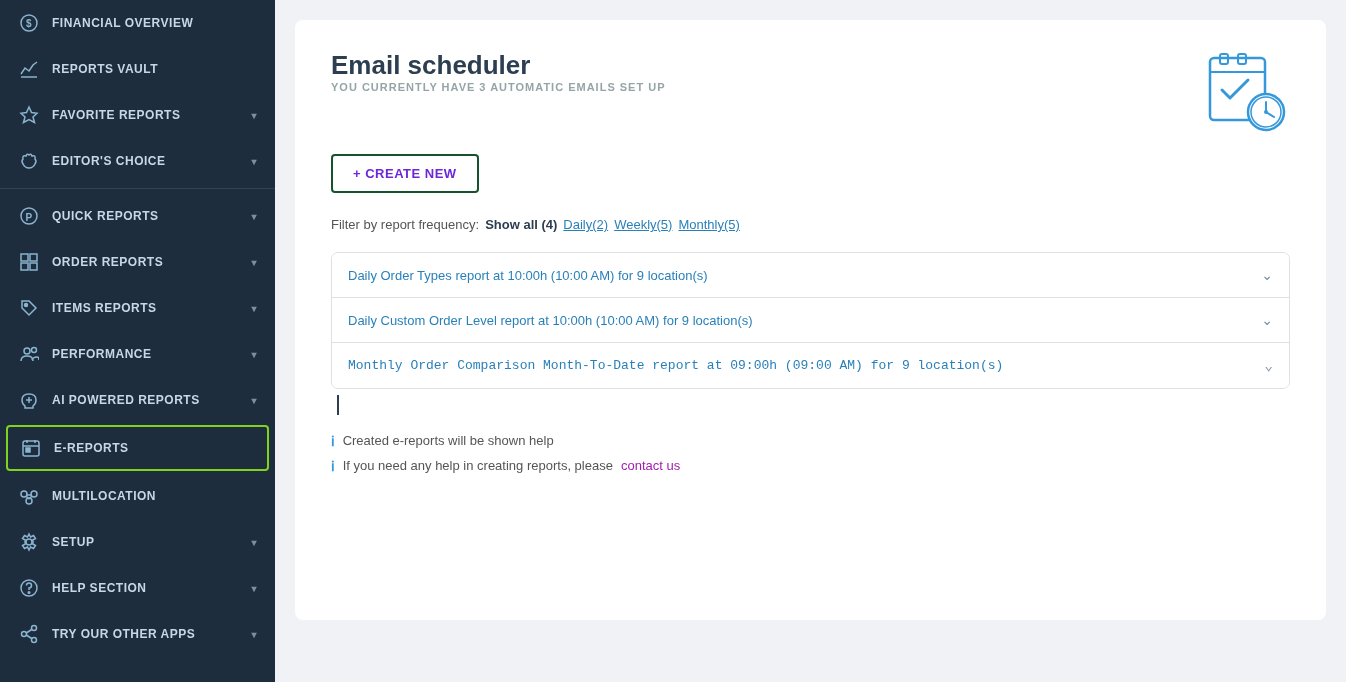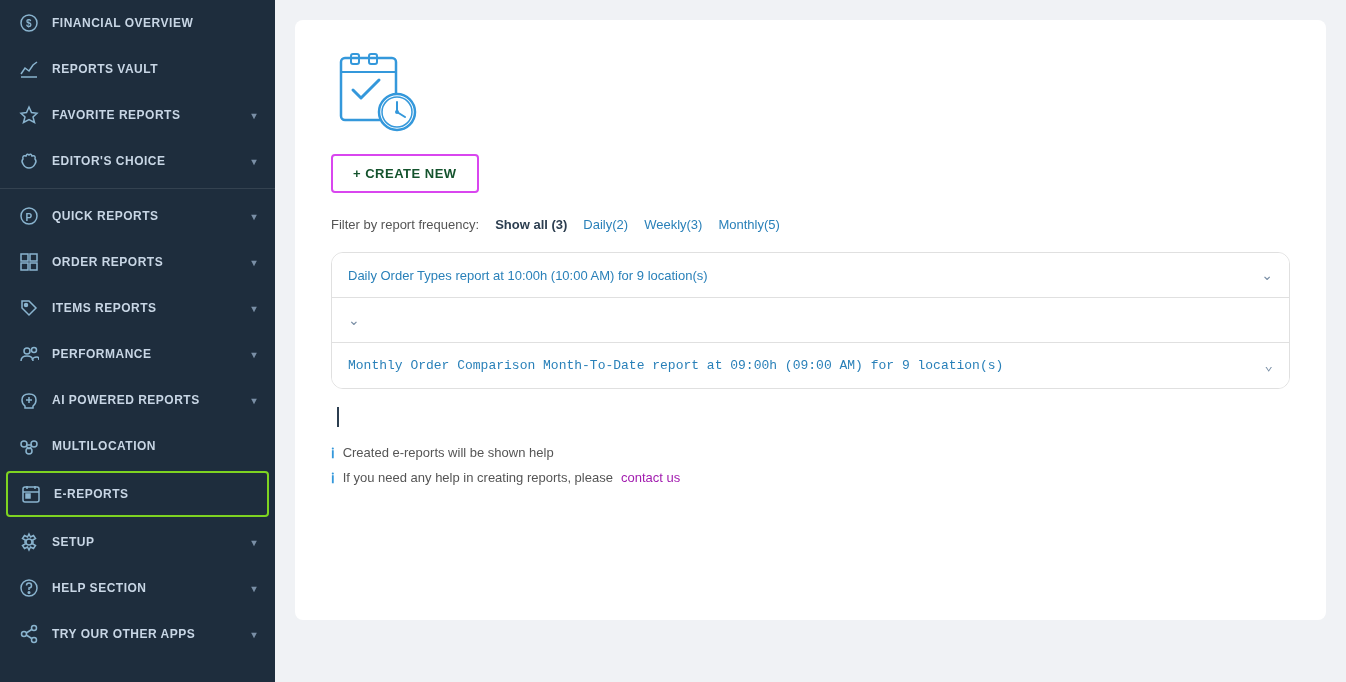--- a/index.html
+++ b/index.html
@@ -100,63 +100,64 @@
       letter-spacing: 1px;
       text-transform: uppercase;
       margin-bottom: 24px;
     }
 
     
     .create-btn {
       display: inline-flex;
       align-items: center;
       gap: 6px;
-      border: 2px solid #d946ef;
+      border: 2px solid #14532d;
       background: #fff;
-      color: #14532d;
+      color: #6d28d9;
       font-size: 13px;
       font-weight: 700;
       letter-spacing: 0.5px;
       padding: 10px 20px;
       border-radius: 4px;
       cursor: pointer;
       margin-bottom: 24px;
     }
 
     
     .filter-row {
       display: flex;
       align-items: center;
-      gap: 16px;
+      gap: 6px;
       margin-bottom: 20px;
       flex-wrap: wrap;
     }
     .filter-label {
       font-size: 13px;
       color: #555;
     }
     .filter-option {
       font-size: 13px;
       color: #555;
       cursor: pointer;
     }
     .filter-option.active {
       font-weight: 700;
       color: #2c3e50;
     }
     .filter-option.link {
       color: #2980b9;
+      text-decoration: underline;
     }
 
     
     .report-list {
       border: 1px solid #e0e0e0;
-      border-radius: 12px;
+      border-radius: 7px;
       overflow: hidden;
-      margin-bottom: 12px;
+      margin-bottom: 0;
     }
     .report-row {
       display: flex;
       align-items: center;
       justify-content: space-between;
       padding: 14px 16px;
       border-bottom: 1px solid #e0e0e0;
       cursor: pointer;
       background: #fff;
     }
@@ -296,45 +297,45 @@
     <span class="icon">
       <svg class="svg-icon" viewBox="0 0 20 20" stroke="#8ab4cf" stroke-width="1.5" fill="none">
         <path d="M3 10 Q3 4 10 4 Q17 4 17 10 Q17 14 14 16 L14 18 L6 18 L6 16 Q3 14 3 10Z"></path>
         <line x1="7" y1="10" x2="13" y2="10"></line>
           <line x1="10" y1="7" x2="10" y2="13"></line>
       </svg>
     </span>
     <span>AI Powered Reports</span>
     <span class="chevron">▾</span>
   </div>
+  <div class="sidebar-item active">
+    <span class="icon">
+      <svg class="svg-icon" viewBox="0 0 20 20" stroke="#8ab4cf" stroke-width="1.5" fill="none">
+        <rect x="2" y="3" width="16" height="15" rx="2"></rect>
+        <line x1="6" y1="2" x2="6" y2="5"></line>
+          <line x1="14" y1="2" x2="14" y2="5"></line>
+        <line x1="2" y1="8" x2="18" y2="8"></line>
+        <rect x="5" y="10" width="4" height="4" fill="#8ab4cf"></rect>
+      </svg>
+    </span>
+    <span>E-Reports</span>
+  </div>
   <div class="sidebar-item">
     <span class="icon">
       <svg class="svg-icon" viewBox="0 0 20 20" stroke="#8ab4cf" stroke-width="1.5" fill="none">
         <circle cx="5" cy="8" r="3"></circle>
           <circle cx="15" cy="8" r="3"></circle>
         <circle cx="10" cy="15" r="3"></circle>
         <line x1="7" y1="9" x2="13" y2="9"></line>
           <line x1="7" y1="10" x2="10" y2="13"></line>
           <line x1="13" y1="10" x2="10" y2="13"></line>
       </svg>
     </span>
     <span>Multilocation</span>
   </div>
-  <div class="sidebar-item active">
-    <span class="icon">
-      <svg class="svg-icon" viewBox="0 0 20 20" stroke="#8ab4cf" stroke-width="1.5" fill="none">
-        <rect x="2" y="3" width="16" height="15" rx="2"></rect>
-        <line x1="6" y1="2" x2="6" y2="5"></line>
-          <line x1="14" y1="2" x2="14" y2="5"></line>
-        <line x1="2" y1="8" x2="18" y2="8"></line>
-        <rect x="5" y="10" width="4" height="4" fill="#8ab4cf"></rect>
-      </svg>
-    </span>
-    <span>E-Reports</span>
-  </div>
   <div class="sidebar-item">
     <span class="icon">
       <svg class="svg-icon" viewBox="0 0 20 20" stroke="#8ab4cf" stroke-width="1.5" fill="none">
         <circle cx="10" cy="10" r="3"></circle>
         <path d="M10 2 L11.5 5 L14.5 3.5 L16.5 6.5 L13.8 8 L14 10 L13.8 12 L16.5 13.5 L14.5 16.5 L11.5 15 L10 18 L8.5 15 L5.5 16.5 L3.5 13.5 L6.2 12 L6 10 L6.2 8 L3.5 6.5 L5.5 3.5 L8.5 5 Z"></path>
       </svg>
     </span>
     <span>Setup</span>
     <span class="chevron">▾</span>
   </div>
@@ -360,20 +361,24 @@
       </svg>
     </span>
     <span>Try Our Other Apps</span>
     <span class="chevron">▾</span>
   </div>
 </nav>
 
 <main class="main-content">
   <div class="content-card">
     <div class="page-header">
+      <div>
+        <h1 class="page-title">Email scheduler</h1>
+        <p class="subtitle">YOU CURRENTLY HAVE 3 AUTOMATIC EMAILS SET UP</p>
+      </div>
       <div>
         <svg class="header-icon" viewBox="0 0 90 90" fill="none" xmlns="http://www.w3.org/2000/svg">
 
           <rect x="10" y="8" width="55" height="62" rx="4" fill="none" stroke="#3498db" stroke-width="2.5"></rect>
           <rect x="20" y="4" width="8" height="10" rx="2" fill="none" stroke="#3498db" stroke-width="2"></rect>
           <rect x="38" y="4" width="8" height="10" rx="2" fill="none" stroke="#3498db" stroke-width="2"></rect>
           <line x1="10" y1="22" x2="65" y2="22" stroke="#3498db" stroke-width="2"></line>
 
           <path d="M22 40 L30 48 L48 30" stroke="#3498db" stroke-width="3" stroke-linecap="round" stroke-linejoin="round"></path>
 
@@ -384,33 +389,34 @@
           <circle cx="66" cy="62" r="2" fill="#3498db"></circle>
         </svg>
       </div>
     </div>
 
     <button class="create-btn">+ CREATE NEW</button>
 
     
     <div class="filter-row">
       <span class="filter-label">Filter by report frequency:</span>
-      <span class="filter-option active">Show all (3)</span>
+      <span class="filter-option active">Show all (4)</span>
       <span class="filter-option link">Daily(2)</span>
-      <span class="filter-option link">Weekly(3)</span>
+      <span class="filter-option link">Weekly(5)</span>
       <span class="filter-option link">Monthly(5)</span>
     </div>
 
     
     <div class="report-list">
       <div class="report-row">
         <span class="report-row-text">Daily Order Types report at 10:00h (10:00 AM) for 9 location(s)</span>
         <span class="report-row-chevron">⌄</span>
       </div>
       <div class="report-row">
+        <span class="report-row-text">Daily Custom Order Level report at 10:00h (10:00 AM) for 9 location(s)</span>
         <span class="report-row-chevron">⌄</span>
       </div>
       <div class="report-row">
         <span class="report-row-text">Monthly Order Comparison Month-To-Date report at 09:00h (09:00 AM) for 9 location(s)</span>
         <span class="report-row-chevron">⌄</span>
       </div>
     </div>
 
     
     <div style="padding: 6px 4px 16px;">

